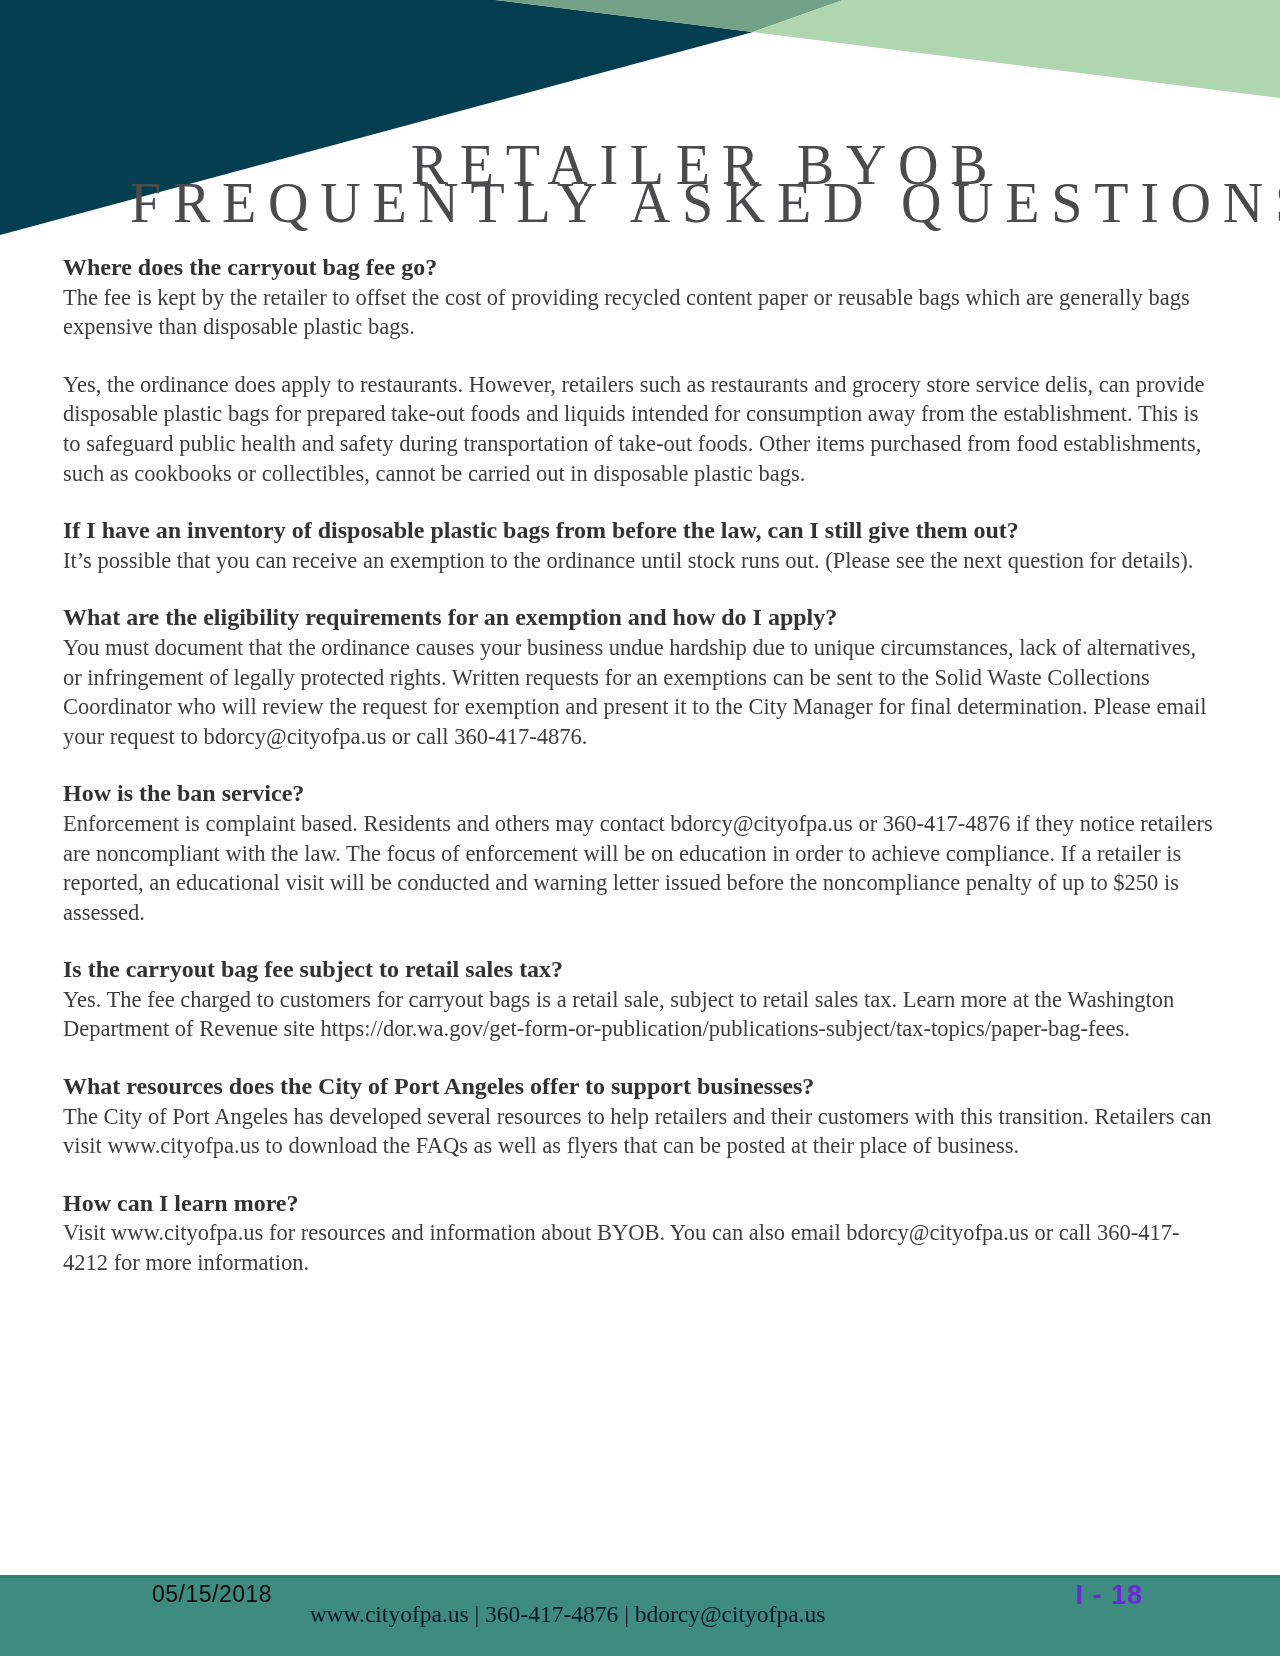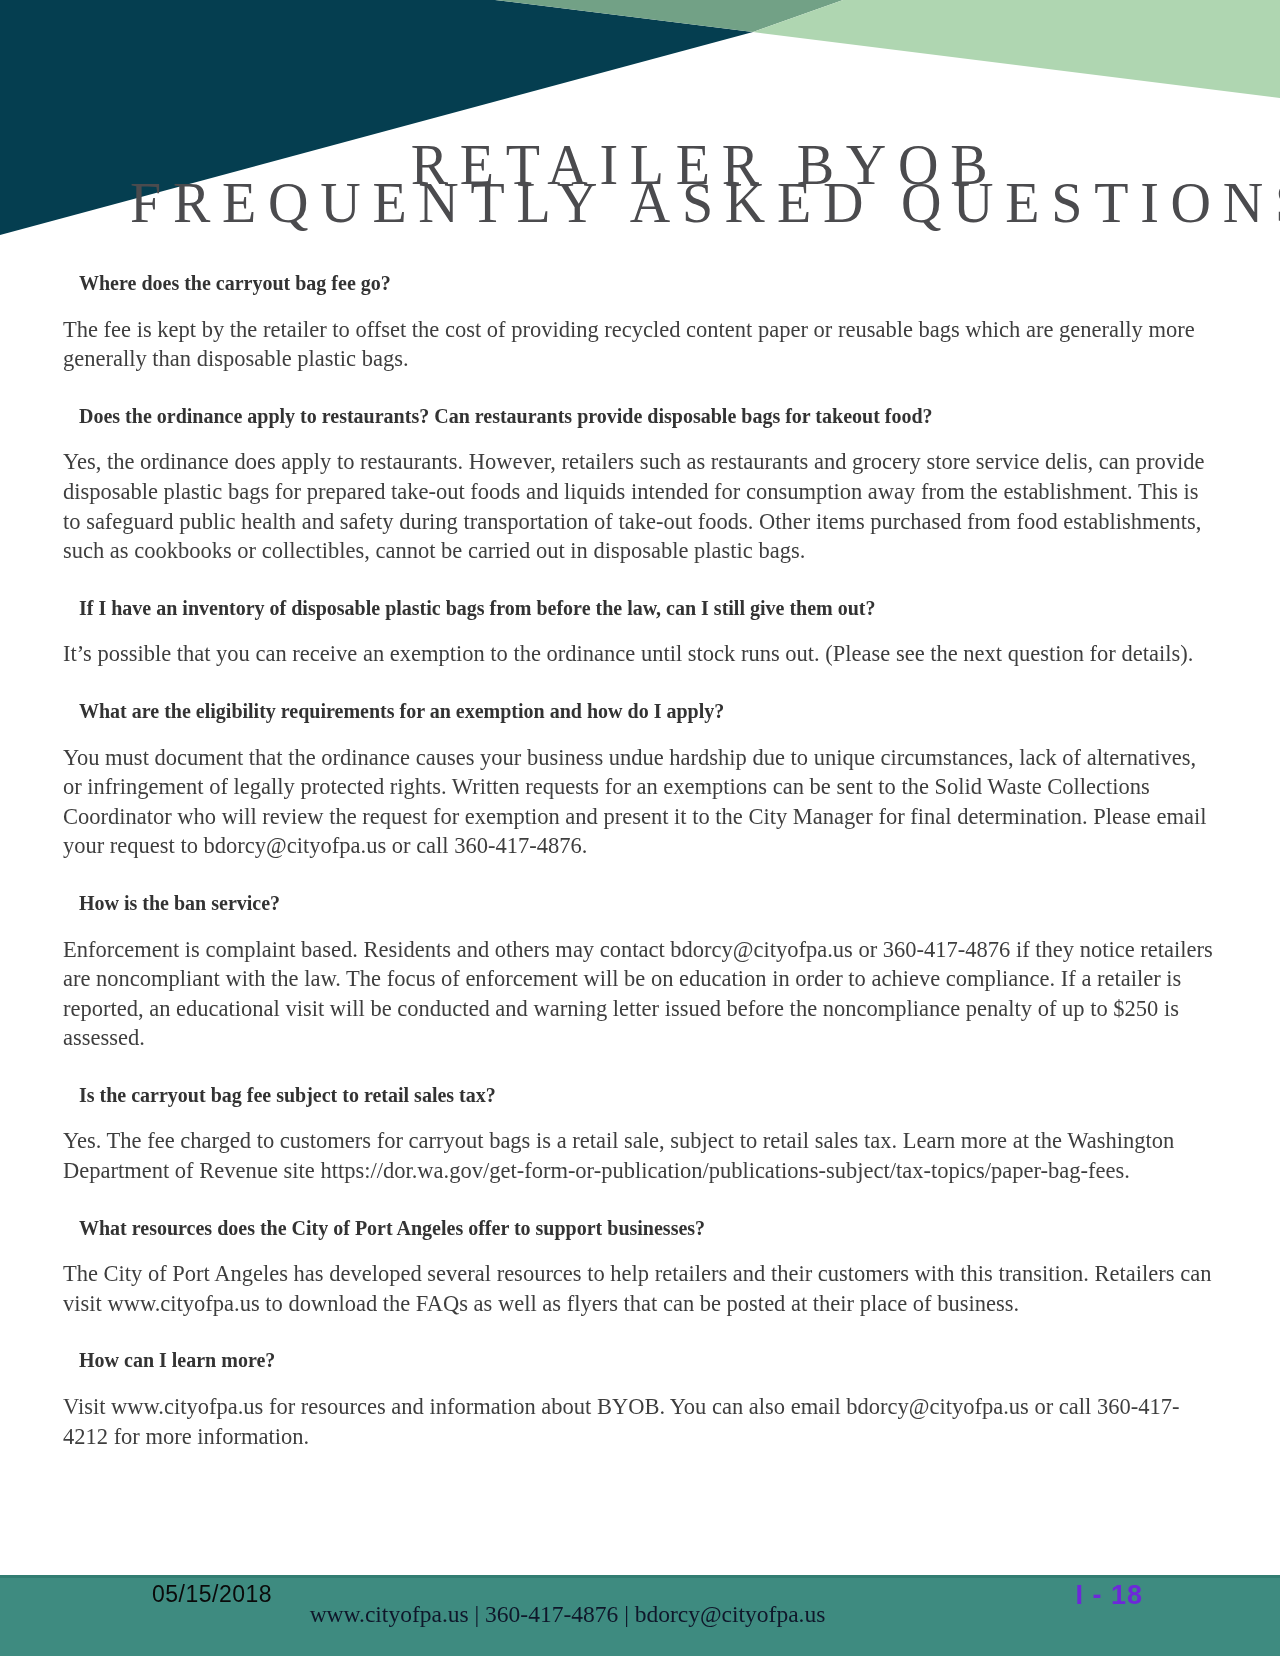--- a/index.html
+++ b/index.html
@@ -41,22 +41,22 @@
     position: absolute;
     left: 63px;
     top: 253px;
     width: 1153px;
     color: #3e3e3e;
     font-size: 22.5px;
     line-height: 29.6px;
   }
   .qa { margin: 0 0 28px 0; }
   .qa h3 {
-    margin: 16px;
-    font-size: 20px;
+    margin: 0;
+    font-size: 24px;
     line-height: 29.6px;
     font-weight: bold;
     color: #333333;
   }
   .qa p { margin: 0; overflow-wrap: break-word; }
 
   
   .footer-band {
     position: absolute;
     left: 0;
@@ -109,25 +109,24 @@
 
   <div class="title">
     <div>RETAILER BYOB</div>
     <div>FREQUENTLY ASKED QUESTIONS</div>
   </div>
 
   <div class="content">
 
     <div class="qa">
       <h3>Where does the carryout bag fee go?</h3>
-      <p>The fee is kept by the retailer to offset the cost of providing recycled content paper or reusable bags which are generally more generally than disposable plastic bags.</p>
+      <p>The fee is kept by the retailer to offset the cost of providing recycled content paper or reusable bags which are generally bags expensive than disposable plastic bags.</p>
     </div>
 
     <div class="qa">
-      <h3>Does the ordinance apply to restaurants? Can restaurants provide disposable bags for takeout food?</h3>
       <p>Yes, the ordinance does apply to restaurants. However, retailers such as restaurants and grocery store service delis, can provide disposable plastic bags for prepared take-out foods and liquids intended for consumption away from the establishment. This is to safeguard public health and safety during transportation of take-out foods. Other items purchased from food establishments, such as cookbooks or collectibles, cannot be carried out in disposable plastic bags.</p>
     </div>
 
     <div class="qa">
       <h3>If I have an inventory of disposable plastic bags from before the law, can I still give them out?</h3>
       <p>It’s possible that you can receive an exemption to the ordinance until stock runs out. (Please see the next question for details).</p>
     </div>
 
     <div class="qa">
       <h3>What are the eligibility requirements for an exemption and how do I apply?</h3>

